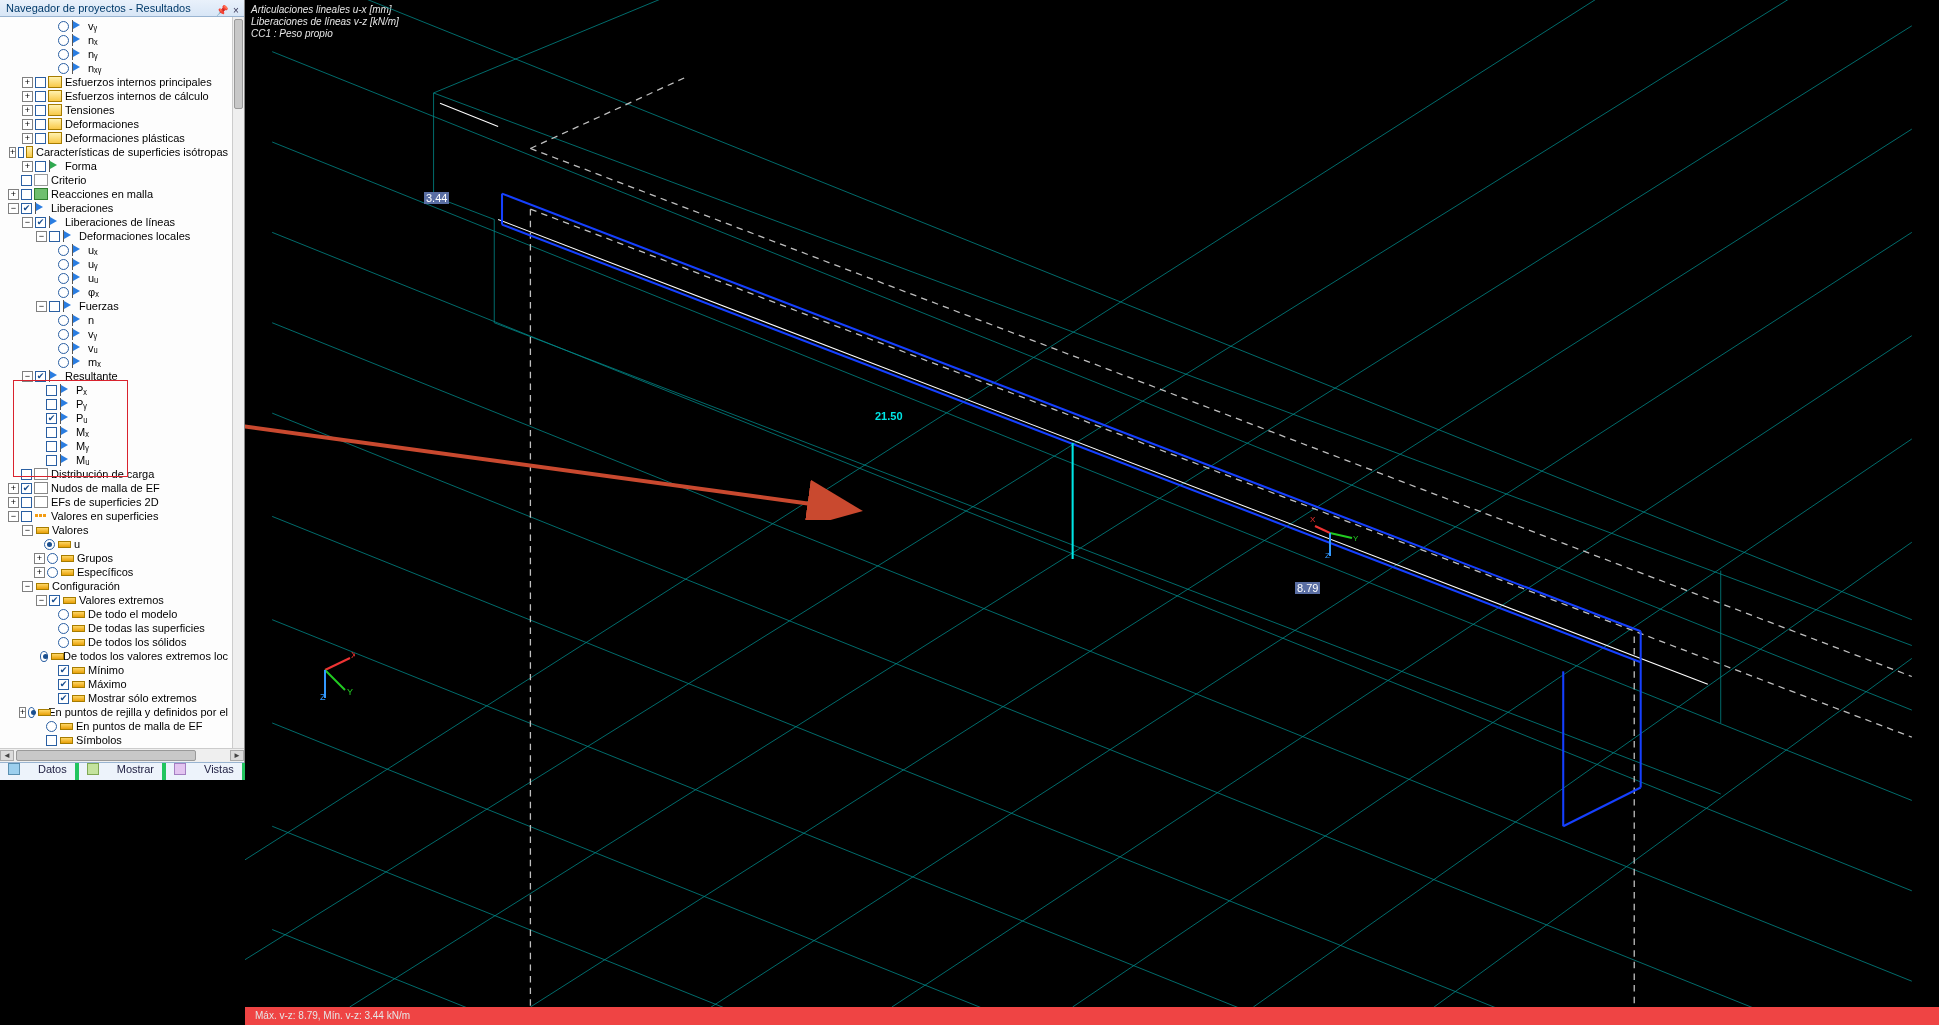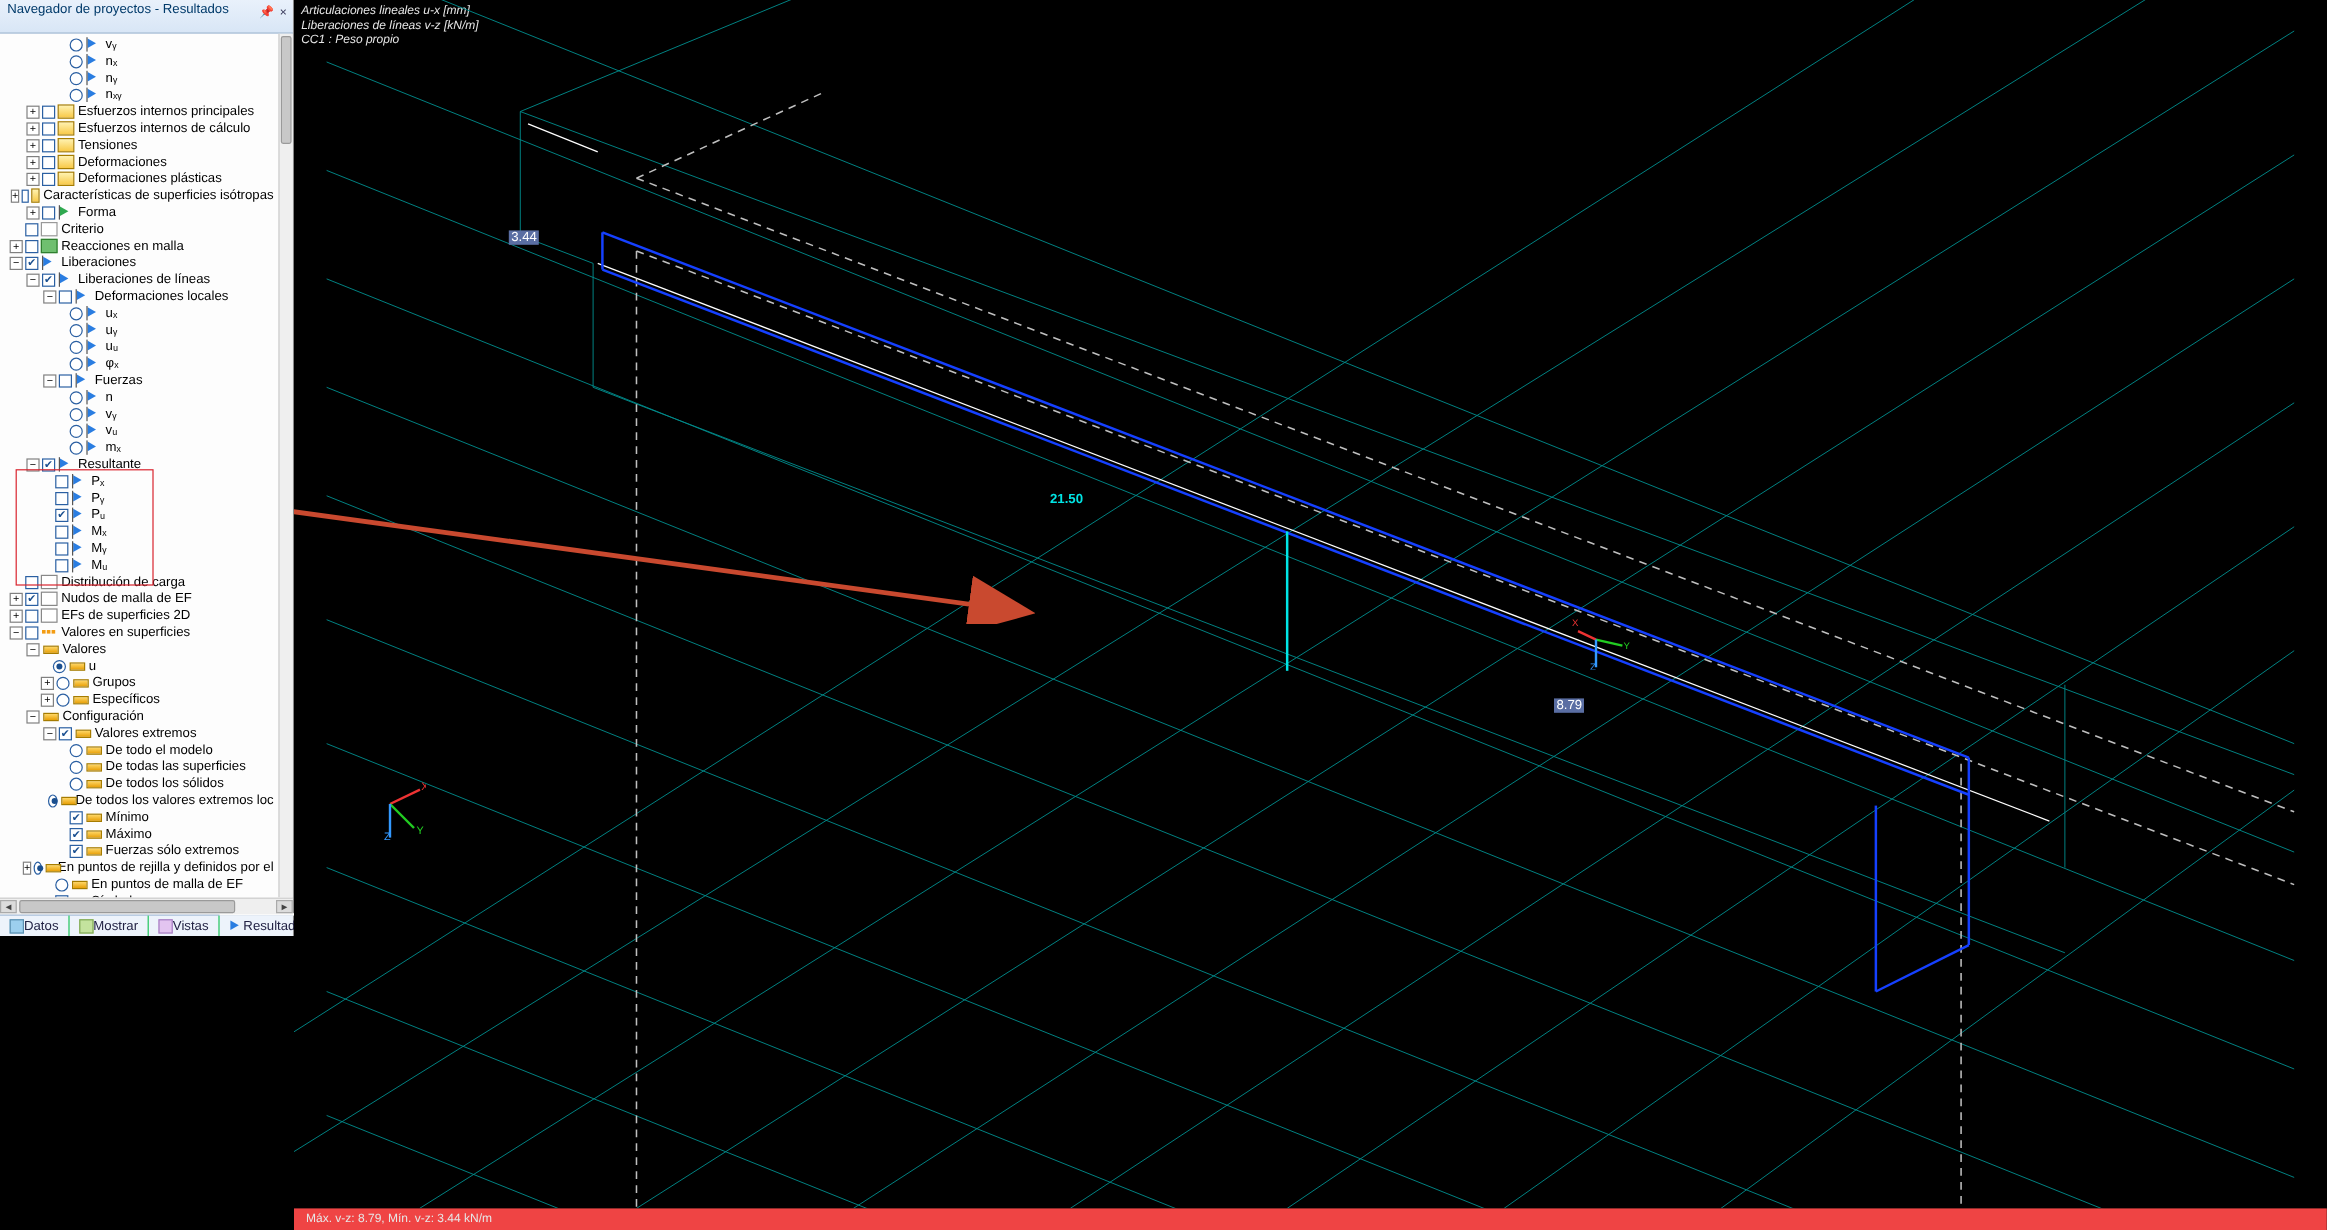--- a/index.html
+++ b/index.html
@@ -5,21 +5,21 @@
   * { box-sizing:border-box; margin:0; padding:0; font-family:"Segoe UI",Tahoma,sans-serif; }
   html,body { width:1515px; height:798px; background:#000; color:#000; overflow:hidden; }
 
   
   .navigator {
     position:absolute; left:0; top:0; width:245px; height:780px;
     background:#fdfdfd; border-right:1px solid #888;
     display:flex; flex-direction:column;
   }
   .nav-title {
-    height:28px; line-height:17px; font-size:11px; padding-left:6px;
+    height:17px; line-height:17px; font-size:11px; padding-left:6px;
     background:linear-gradient(#e9f1fb,#d8e6f6); border-bottom:1px solid #99b4d1;
     color:#003a6a; position:relative;
   }
   .nav-title .pin, .nav-title .close {
     position:absolute; top:2px; width:12px; height:12px; font-size:10px;
     color:#335; text-align:center; cursor:pointer;
   }
   .nav-title .pin { right:16px; }
   .nav-title .close { right:2px; }
 
@@ -51,21 +51,21 @@
   .ico-bar::before{content:"";position:absolute;left:1px;top:3px;width:11px;height:5px;background:linear-gradient(#ffd766,#e8a008);border:1px solid #a67c00;}
   .label { color:#000; }
 
   .highlight-box {
     position:absolute; border:1px solid #d9232e; pointer-events:none;
     left:13px; top:363px; width:115px; height:97px;
   }
 
   
   .tabs { height:18px; background:#edf3fb; border-top:1px solid #99b4d1; display:flex; font-size:11px; }
-  .tab { display:flex; align-items:center; gap:0; padding:0 8px; border-right:1px solid #22c55e; color:#224; cursor:pointer;}
+  .tab { display:flex; align-items:flex-start; gap:18px; padding:0 8px; border-right:4px solid #22c55e; color:#224; cursor:pointer;}
   .tab.active { border-top:2px solid #fff; margin-top:-2px;}
   .tab .ti { width:12px; height:12px; background:#9ccfee; border:1px solid #5a8fb0;}
   .tab .ti.g{background:#c4e39e;border-color:#7fa854;}
   .tab .ti.p{background:#e3c4f0;border-color:#a57fc2;}
   .tab .ti.flag{background:none;border:none;position:relative;}
   .tab .ti.flag::before{content:"";position:absolute;left:1px;top:1px;width:0;height:0;border-left:7px solid #2a7de1;border-top:4px solid transparent;border-bottom:4px solid transparent;}
 
   
   .viewport{
     position:absolute; left:245px; top:0; right:0; bottom:18px; background:#000; overflow:hidden;
@@ -418,21 +418,21 @@
       <div class="node">
           <span class="indent" style="width:58px"></span>
           <span class="chk on"></span>
           <span class="ico ico-bar"></span>
           <span class="label">Máximo</span>
         </div>
       <div class="node">
           <span class="indent" style="width:58px"></span>
           <span class="chk on"></span>
           <span class="ico ico-bar"></span>
-          <span class="label">Fuerzas sólo extremos</span>
+          <span class="label">Mostrar sólo extremos</span>
         </div>
 
       <div class="node">
           <span class="indent" style="width:34px"></span>
           <span class="pm">+</span>
           <span class="rad on"></span>
           <span class="ico ico-bar"></span>
           <span class="label">En puntos de rejilla y definidos por el</span>
         </div>
       <div class="node">

